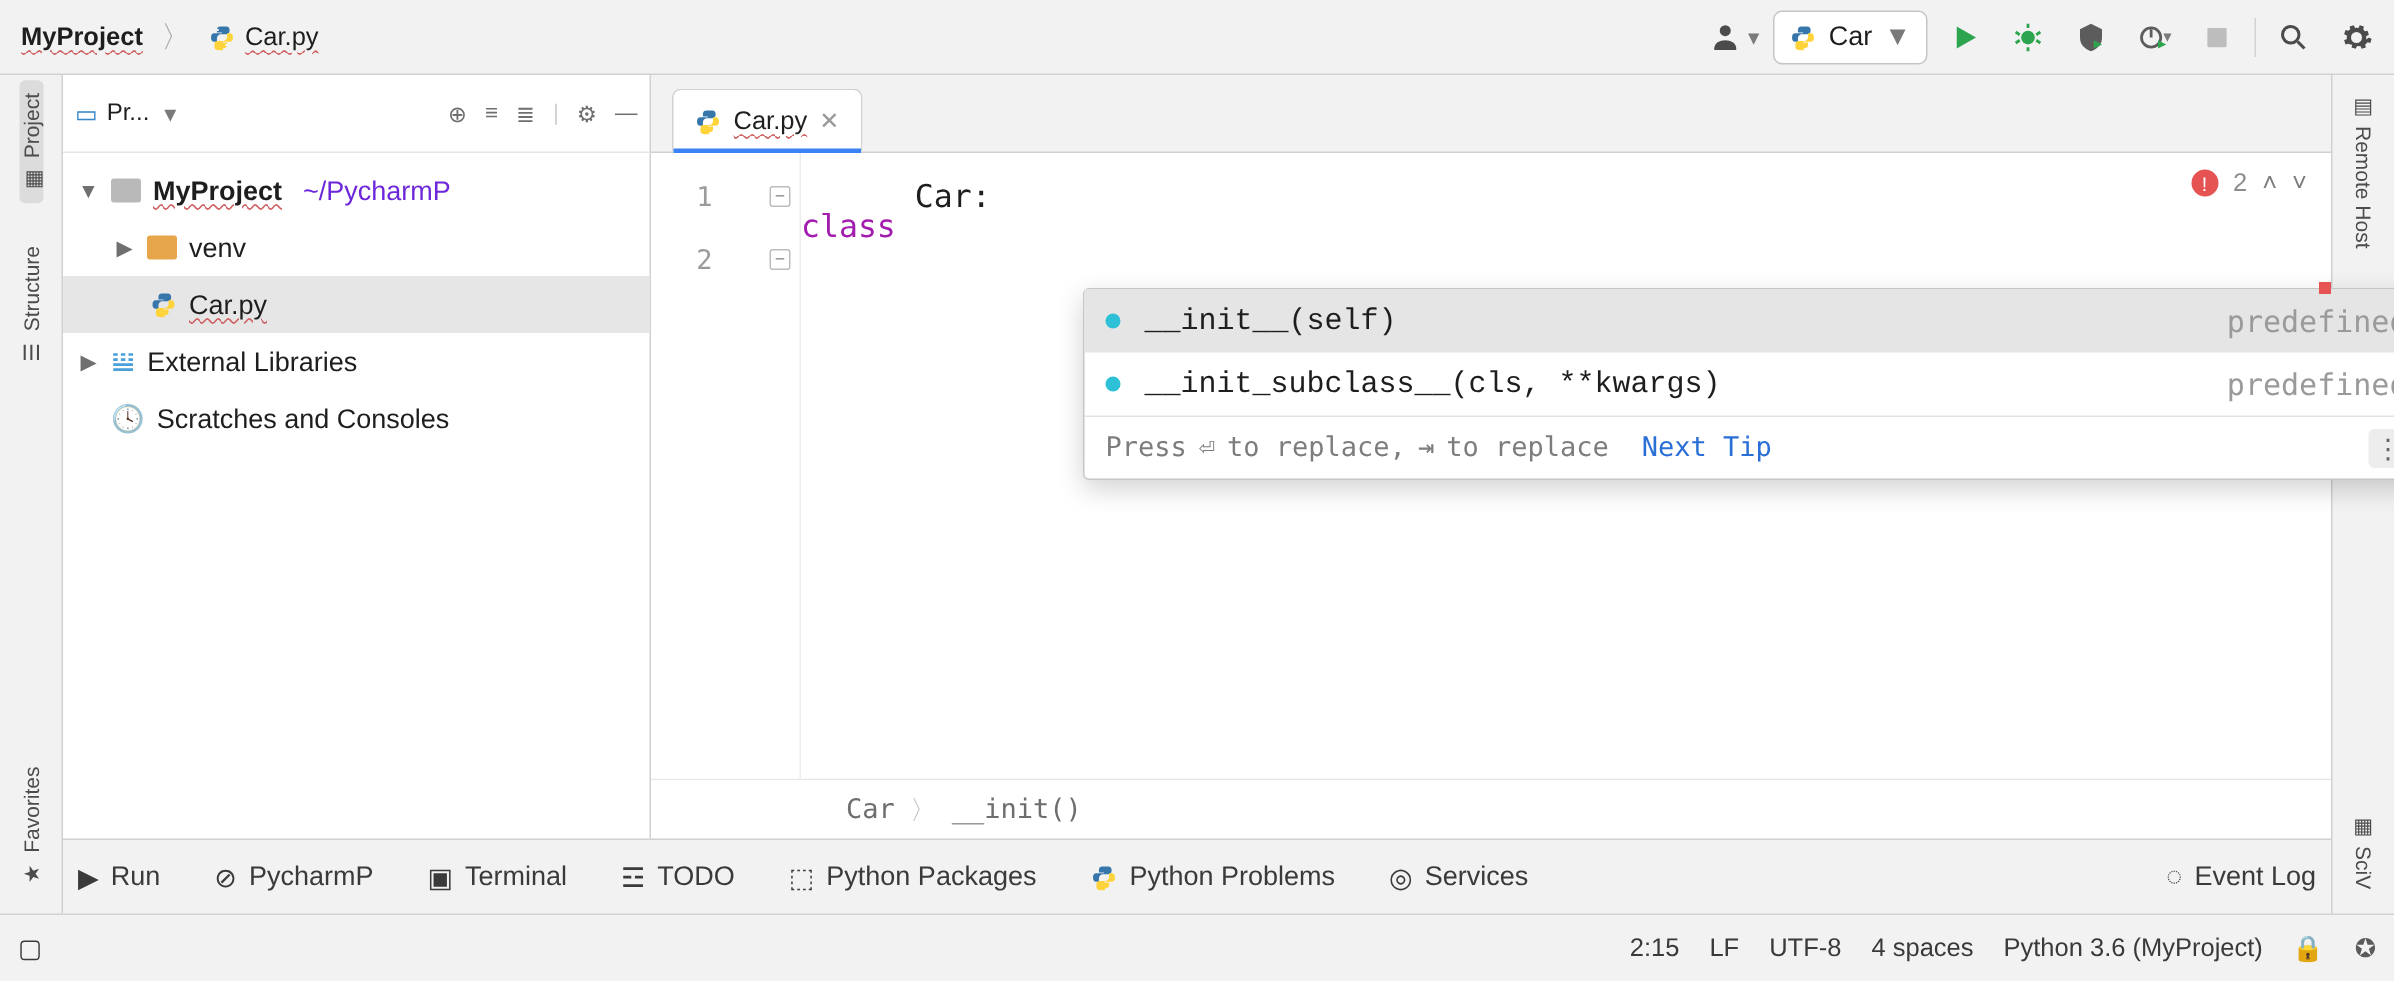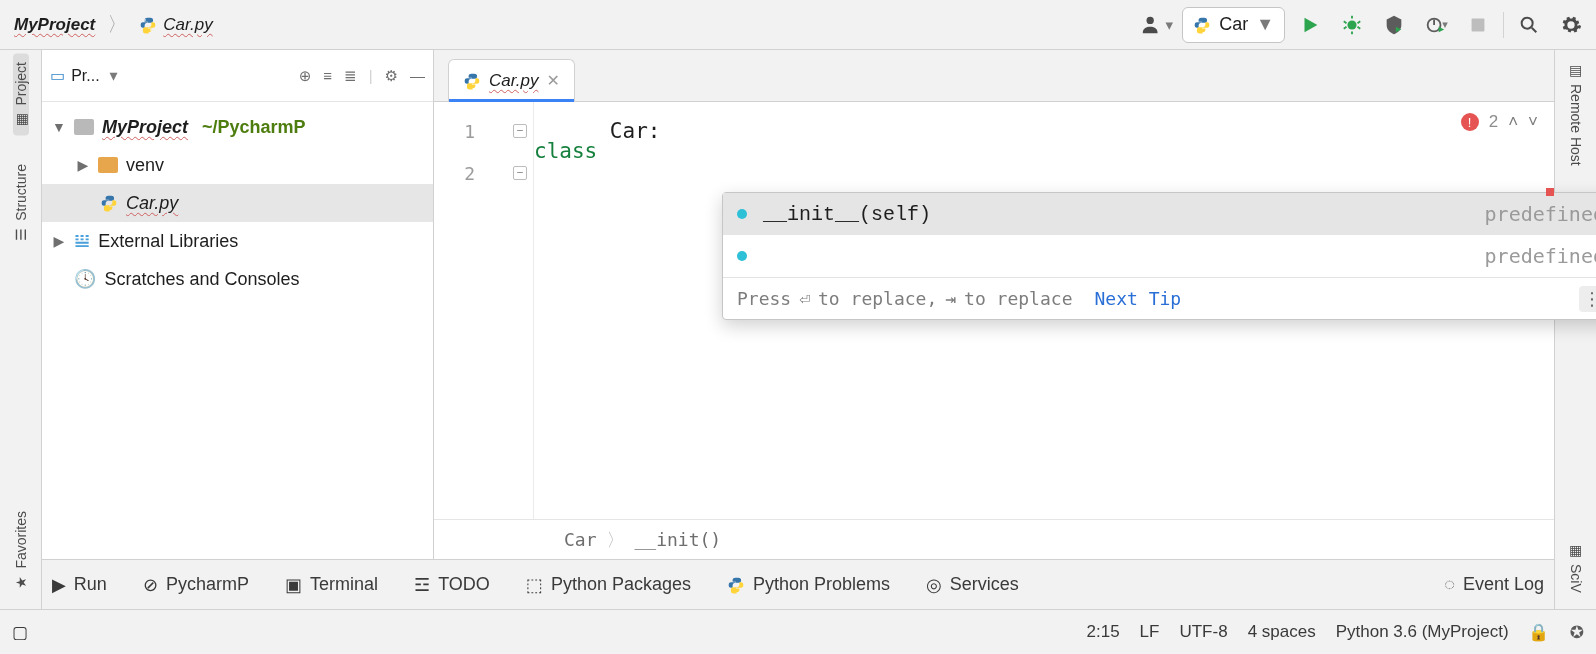--- a/index.html
+++ b/index.html
@@ -13,21 +13,21 @@
 .crumb.bold { font-weight:700; }
 .crumb-sep { color:#a8a8a8; font-size:20px; padding:0 2px; }
 .py-icon { width:18px; height:18px; display:inline-flex; align-items:center; justify-content:center; }
 .py-icon svg { width:18px; height:18px; }
 .spacer { flex:1; }
 .nav-right { display:flex; align-items:center; gap:8px; }
 .ico-btn { width:34px; height:34px; display:flex; align-items:center; justify-content:center; border-radius:4px; }
 .ico-btn svg { width:22px; height:22px; }
 .run-combo { display:flex; align-items:center; gap:8px; border:1px solid #c5c5c5; background:#fff; border-radius:6px; height:36px; padding:0 10px; font-size:18px; }
 .run-combo .caret { color:#7a7a7a; }
-.squiggle { text-decoration: underline wavy #d06060; text-decoration-thickness:1.2px; text-underline-offset:3px;font-style:italic;}
+.squiggle { text-decoration: underline wavy #d06060; text-decoration-thickness:1.2px; text-underline-offset:3px;}
 
 
 .leftstrip { position:absolute; left:0; top:50px; bottom:45px; width:42px; background:#f2f2f2; border-right:1px solid #d1d1d1; display:flex; flex-direction:column; align-items:center; padding-top:4px; gap:20px;}
 .vtab { writing-mode:vertical-rl; transform:rotate(180deg); font-size:14px; color:#4c4c4c; display:flex; align-items:center; gap:6px; padding:8px 0; }
 .vtab.active { background:#dcdcdc; border-radius:4px; }
 .vtab .vicon { writing-mode:horizontal-tb; transform:rotate(90deg); }
 
 
 .rightstrip { position:absolute; right:0; top:50px; bottom:45px; width:42px; background:#f2f2f2; border-left:1px solid #d1d1d1; display:flex; flex-direction:column; align-items:center; padding-top:6px; gap:20px;}
 .vtabR { writing-mode:vertical-rl; font-size:14px; color:#4c4c4c; display:flex; align-items:center; gap:6px; padding:6px 0;}
@@ -38,36 +38,36 @@
 .pp-title { font-size:16px; display:flex; align-items:center; gap:6px;}
 .pp-tools { margin-left:auto; display:flex; gap:12px; color:#6f6f6f;}
 .tree { padding:6px 0; font-size:18px; }
 .tree-row { display:flex; align-items:center; gap:8px; height:38px; padding:0 10px; white-space:nowrap; overflow:hidden;}
 .tree-row.sel { background:#e6e6e6; }
 .tree-caret { width:14px; text-align:center; color:#6f6f6f; font-size:14px;}
 .tree-indent1 { padding-left:34px;}
 .tree-indent2 { padding-left:58px;}
 .fld-icon { width:20px; height:16px; background:#b9b9b9; border-radius:2px; display:inline-block; position:relative;}
 .fld-icon.orange { background:#e7a64b; }
-.muted { color:#4d7c0f;font-weight:bold; }
+.muted { color:#6d28d9; }
 
 
 .editor { position:absolute; left:434px; right:42px; top:50px; bottom:95px; display:flex; flex-direction:column; }
 .tabsbar { height:52px; background:#f2f2f2; border-bottom:1px solid #d1d1d1; display:flex; align-items:flex-end; padding-left:14px;}
 .etab { display:flex; align-items:center; gap:8px; background:#fff; border:1px solid #d1d1d1; border-bottom:none; border-radius:6px 6px 0 0; height:42px; padding:0 14px; font-size:17px; position:relative;}
 .etab::after { content:""; position:absolute; left:0; right:0; bottom:-1px; height:3px; background:#3b82f6;}
 .etab .close { color:#9a9a9a; font-size:16px;}
 .code-area { flex:1; display:flex; position:relative; background:#fff;}
 .gutter { width:100px; background:#fff; border-right:1px solid #ececec; padding-top:8px;}
 .gline { height:42px; display:flex; align-items:center; justify-content:flex-end; padding-right:58px; color:#9b9b9b; font-size:18px; position:relative;}
 .foldmark { position:absolute; right:6px; top:50%; transform:translateY(-50%); width:14px; height:14px; border:1px solid #bcbcbc; border-radius:2px; font-size:11px; line-height:12px; text-align:center; color:#8f8f8f;}
 .code { flex:1; padding-top:8px; font-size:21px; position:relative;}
 .cl { height:42px; display:flex; align-items:center; white-space:pre;}
 .cl.hl { background:#fcfced; }
-.kw { color:#15803d;margin-top:40px; }
+.kw { color:#a21caf;margin-top:40px; }
 .caret-ins { display:inline-block; width:2px; height:26px; background:#000; vertical-align:middle; margin-left:1px;}
 .problems-ind { position:absolute; top:10px; right:16px; display:flex; align-items:center; gap:10px; color:#8d8d8d; font-size:17px;}
 .err-dot { width:18px; height:18px; border-radius:50%; background:#e55353; color:#fff; display:flex; align-items:center; justify-content:center; font-size:13px;}
 .chev-btn { color:#7c7c7c; }
 .err-stripe { position:absolute; right:0; top:86px; width:8px; height:8px; background:#e55353;}
 
 
 .popup { position:absolute; left:188px; top:90px; width:898px; background:#fff; border:1px solid #c6c6c6; box-shadow:0 6px 18px rgba(0,0,0,.18); border-radius:4px; font-size:20px;}
 .popt { display:flex; align-items:center; height:42px; padding:0 14px; gap:16px;}
 .popt.sel { background:#e5e5e5;}
@@ -287,20 +287,21 @@
       <div class="cl"><span class="kw">class </span><span>Car:</span></div>
 
       <div class="popup">
         <div class="popt sel">
           <span class="bullet"></span>
           <span class="name">__init__(self)</span>
           <span class="tag">predefined</span>
         </div>
         <div class="popt">
           <span class="bullet"></span>
+          <span class="name">__init_subclass__(cls, **kwargs)</span>
           <span class="tag">predefined</span>
         </div>
         <div class="popfoot">
           <span>Press </span>
             <span>⏎</span>
             <span> to replace, </span>
             <span>⇥</span>
             <span> to replace</span>
           <span class="link">Next Tip</span>
           <span class="menu">⋮</span>

